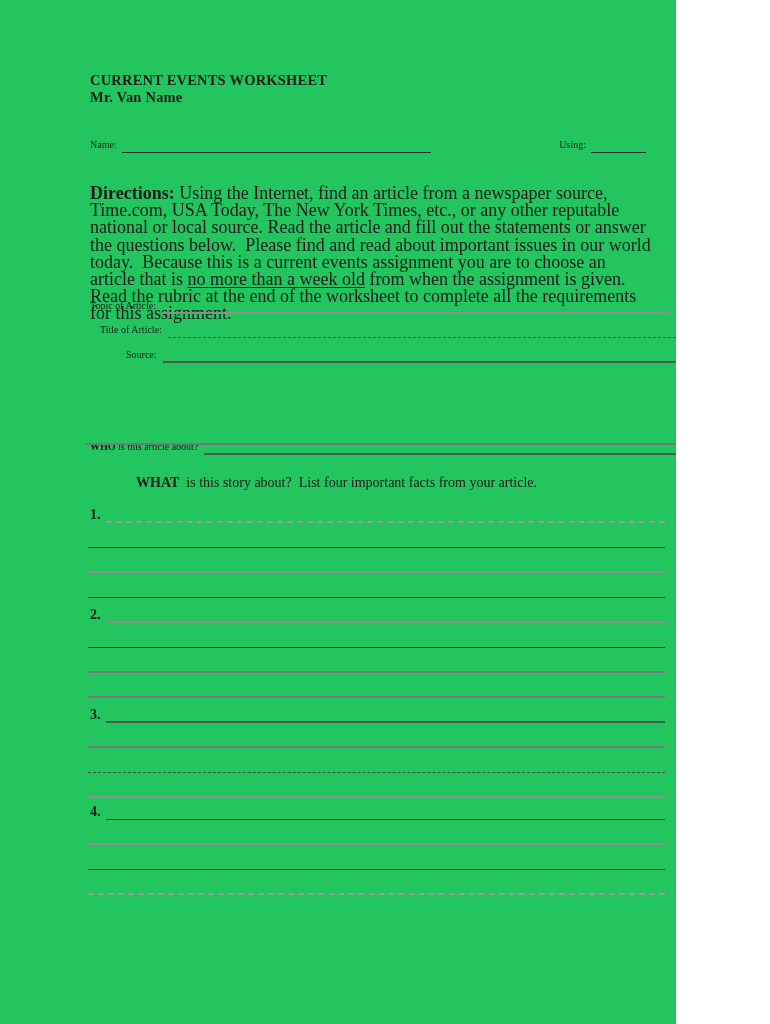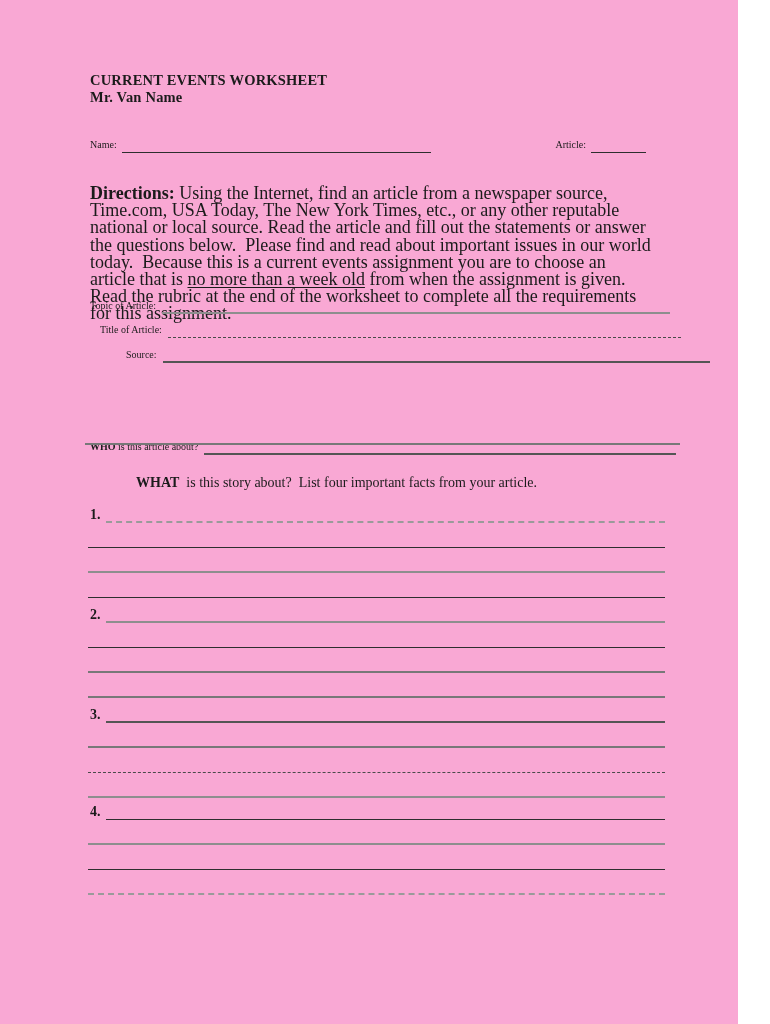--- a/index.html
+++ b/index.html
@@ -3,23 +3,23 @@
 <meta charset="utf-8">
 <style>
   * { box-sizing: border-box; margin: 0; padding: 0; }
   html, body { background: #ffffff; }
   body {
     font-family: "Liberation Serif", "DejaVu Serif", serif;
     color: #1b1b1b;
   }
   .page {
     position: relative;
-    width: 738px;
+    width: 676px;
     height: 1024px;
-    background: #f9a8d4;
+    background: #22c55e;
     overflow: hidden;
   }
   .abs { position: absolute; }
 
   
   .header { top: 72px; left: 90px; font-weight: bold; font-size: 14.5px; line-height: 17px; letter-spacing: 0.2px; }
 
   
   .row { display: flex; align-items: flex-end; font-size: 10px; line-height: 17px; }
   .blank { display: inline-block; height: 17px; }
@@ -76,21 +76,21 @@
 
   <div class="abs header">
     <div>CURRENT EVENTS WORKSHEET</div>
     <div>Mr. Van Name</div>
   </div>
 
   <div class="abs row name-row">
     <span>Name:</span>
     <span class="blank name-blank line-black"></span>
     <span class="spacer name-spacer"></span>
-    <span>Article:</span>
+    <span>Using:</span>
     <span class="blank period-blank line-black"></span>
   </div>
 
   <p class="abs directions"><span class="bold">Directions:</span><span class="prewrap"> Using the Internet, find an article from a newspaper source, Time.com, USA Today, The New York Times, etc., or any other reputable national or local source. Read the article and fill out the statements or answer the questions below.  Please find and read about important issues in our world today.  Because this is a current events assignment you are to choose an article that is </span><span class="prewrap underlined">no more than a week old</span><span class="prewrap"> from when the assignment is given. Read the rubric at the end of the worksheet to complete all the requirements for this assignment.</span></p>
 
   <div class="abs row topic-row">
     <span>Topic of Article:</span>
     <span class="blank field-blank line-gray"></span>
   </div>
 

